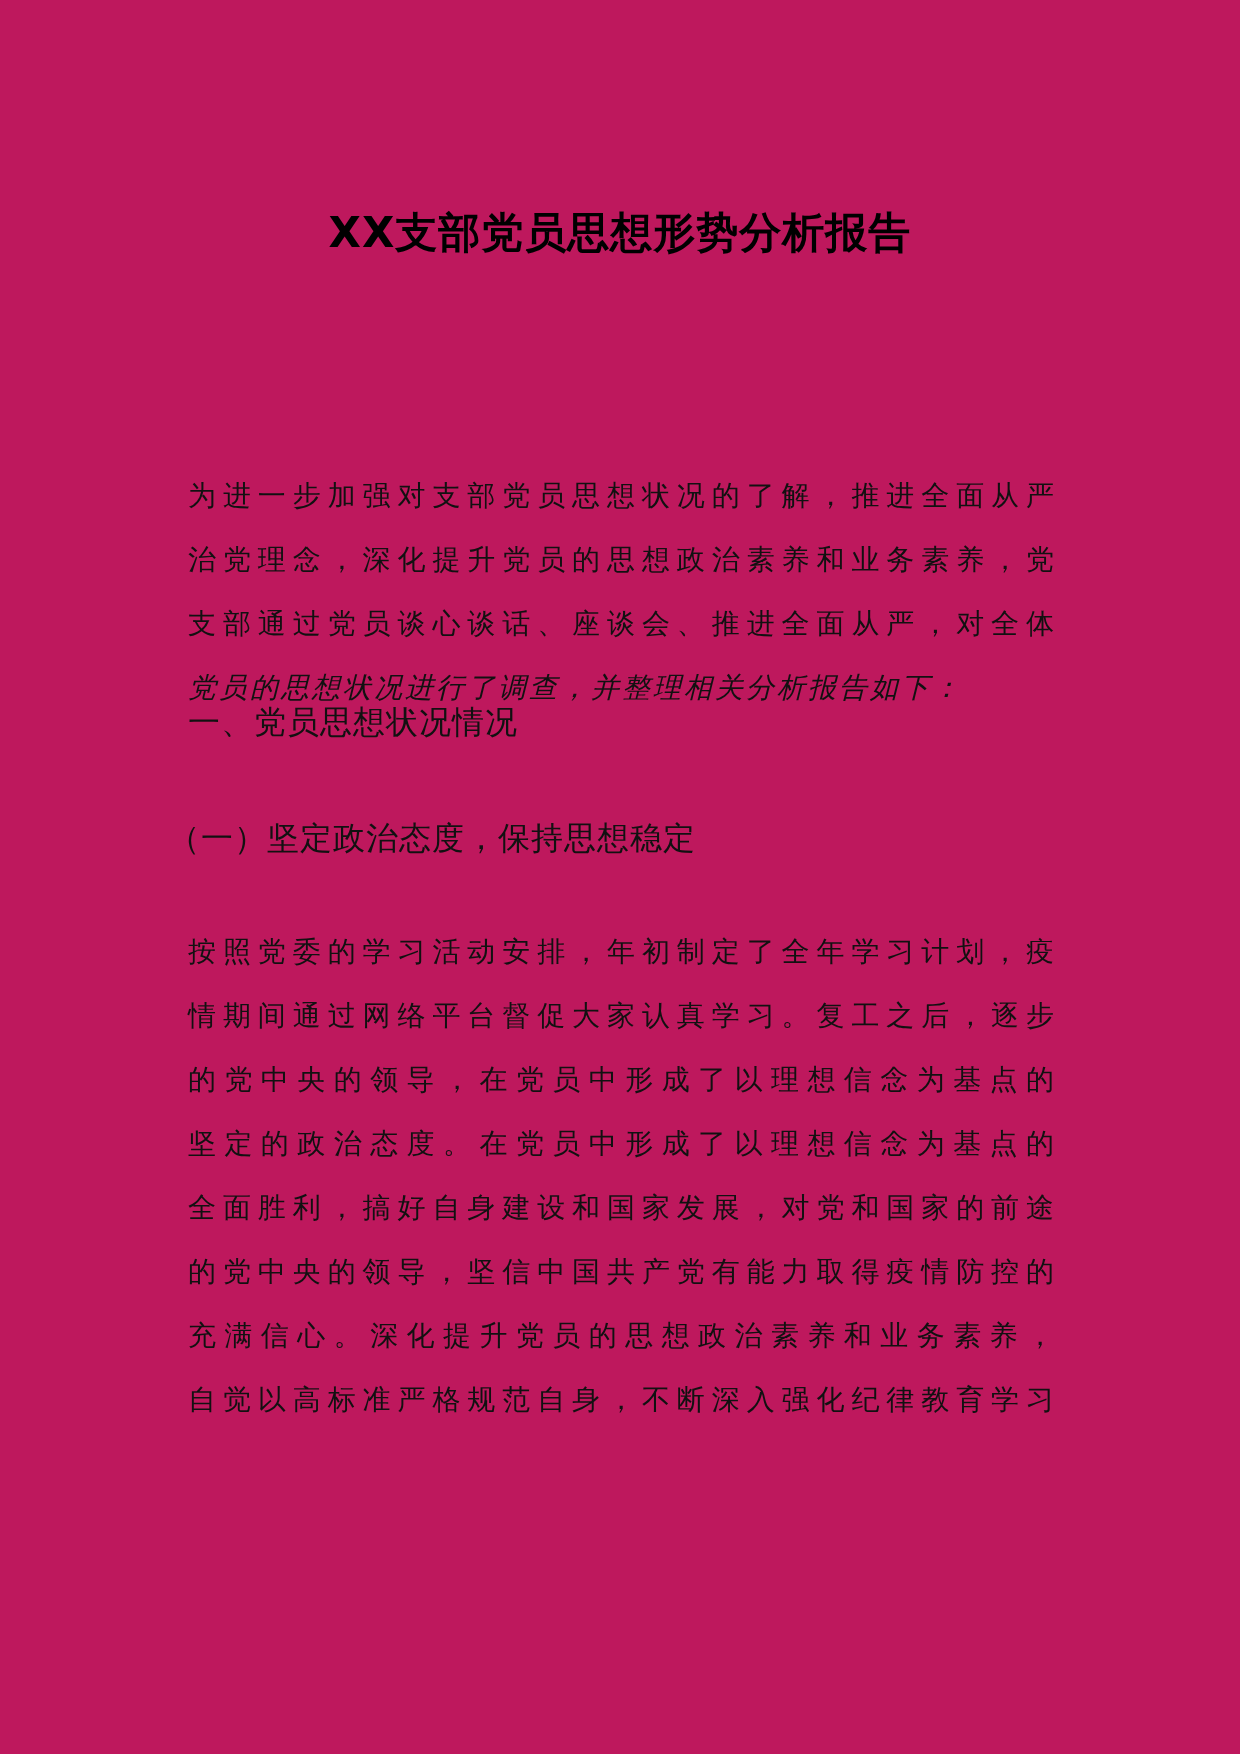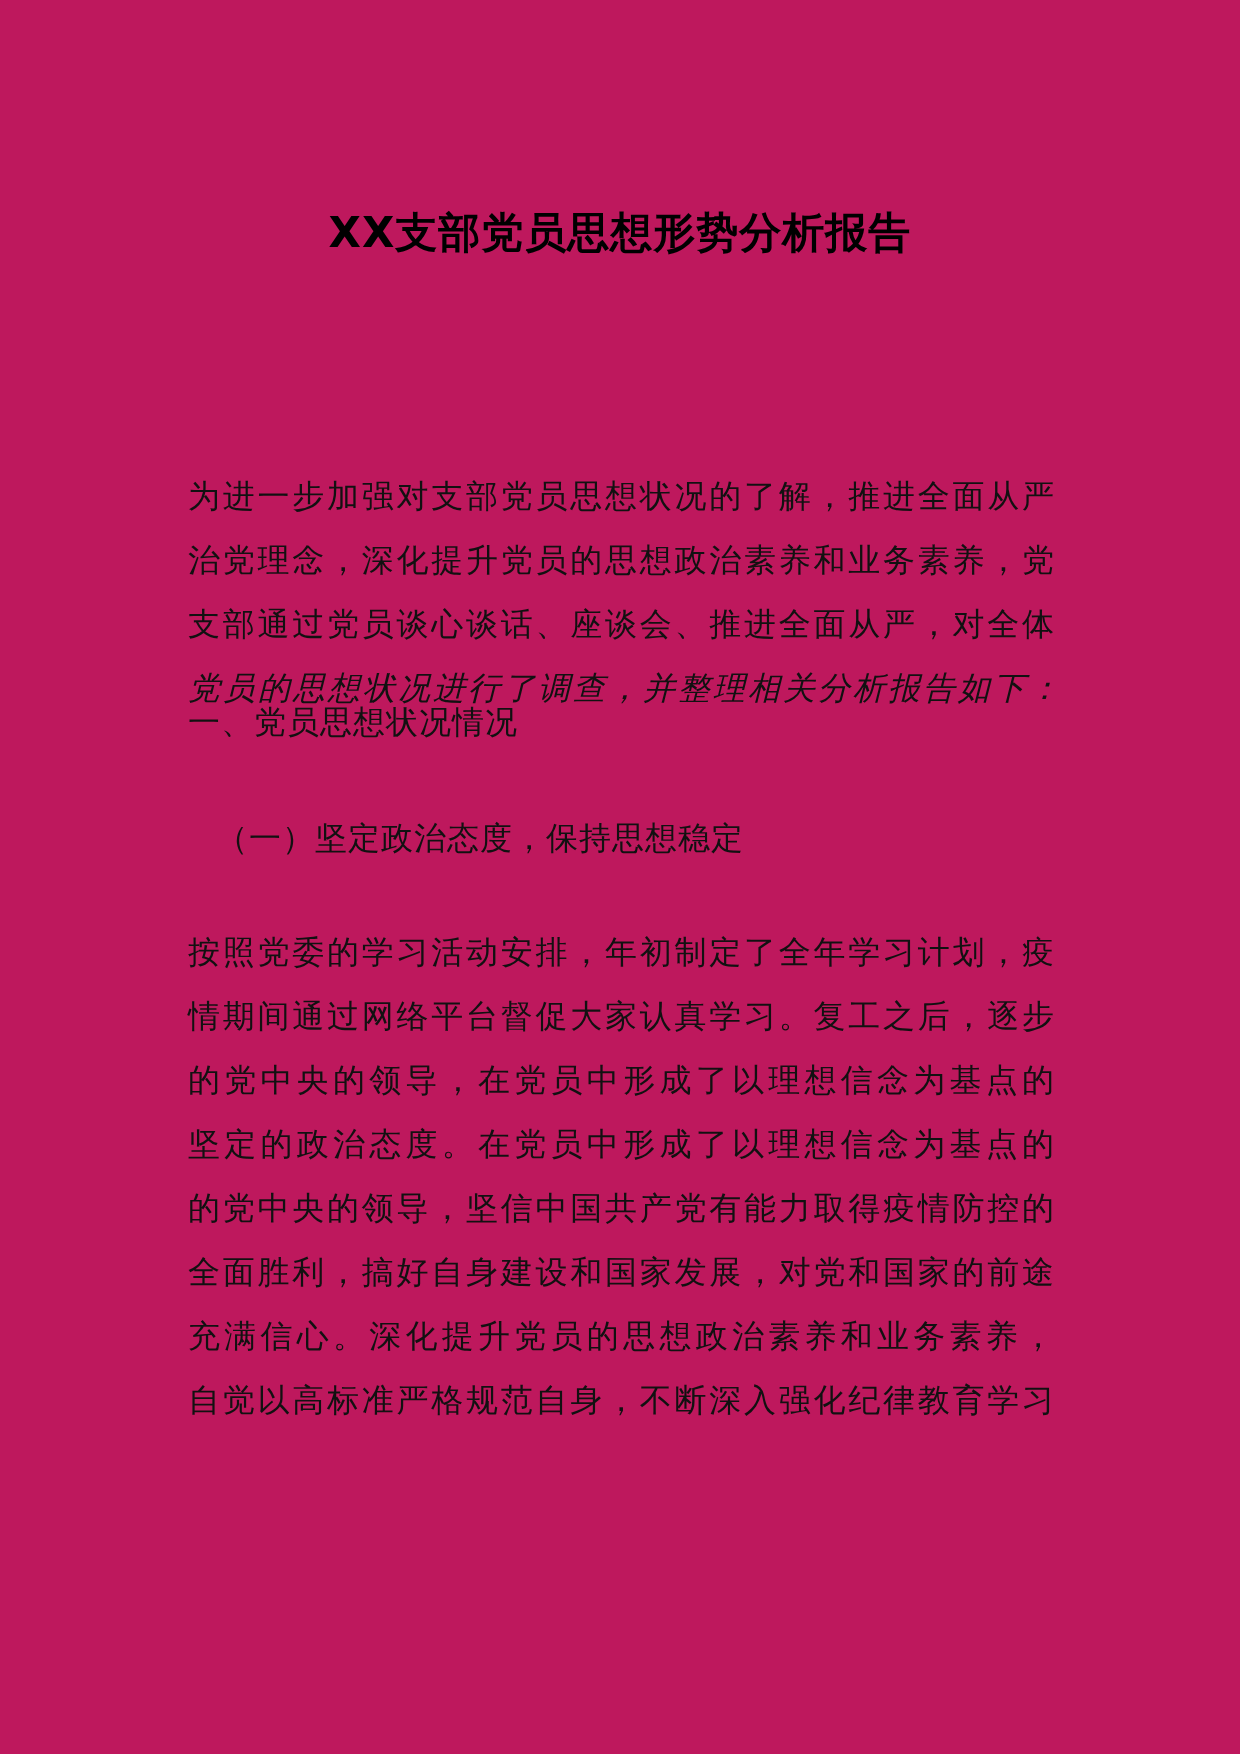--- a/index.html
+++ b/index.html
@@ -36,21 +36,21 @@
   }
   .block {
     position: absolute;
     left: 188px;
     width: 866px;
   }
   .line {
     display: block;
     height: 64px;
     line-height: 64px;
-    font-size: 32px;
+    font-size: 28px;
     white-space: nowrap;
     text-align: justify;
     text-align-last: justify;
     letter-spacing: 0px;
   }
   .line.last {
     text-align-last: left;
     text-align: left;
     letter-spacing: 3px;
     font-style: italic;
@@ -74,26 +74,26 @@
 
   <div class="block" style="top:464px;">
     <span class="line">为进一步加强对支部党员思想状况的了解，推进全面从严</span>
     <span class="line">治党理念，深化提升党员的思想政治素养和业务素养，党</span>
     <span class="line">支部通过党员谈心谈话、座谈会、推进全面从严，对全体</span>
     <span class="line last">党员的思想状况进行了调查，并整理相关分析报告如下：</span>
   </div>
 
   <div class="heading" style="top:690px;">一、党员思想状况情况</div>
 
-  <div class="heading" style="top:806px; left:168px;margin-left:48px;">（一）坚定政治态度，保持思想稳定</div>
+  <div class="heading" style="top:806px; left:168px;">（一）坚定政治态度，保持思想稳定</div>
 
   <div class="block" style="top:920px;">
     <span class="line">按照党委的学习活动安排，年初制定了全年学习计划，疫</span>
     <span class="line">情期间通过网络平台督促大家认真学习。复工之后，逐步</span>
     <span class="line">的党中央的领导，在党员中形成了以理想信念为基点的</span>
     <span class="line">坚定的政治态度。在党员中形成了以理想信念为基点的</span>
+    <span class="line">全面胜利，搞好自身建设和国家发展，对党和国家的前途</span>
     <span class="line">的党中央的领导，坚信中国共产党有能力取得疫情防控的</span>
-    <span class="line">全面胜利，搞好自身建设和国家发展，对党和国家的前途</span>
     <span class="line">充满信心。深化提升党员的思想政治素养和业务素养，</span>
     <span class="line">自觉以高标准严格规范自身，不断深入强化纪律教育学习</span>
   </div>
 
 </div>
 
 </body></html>

